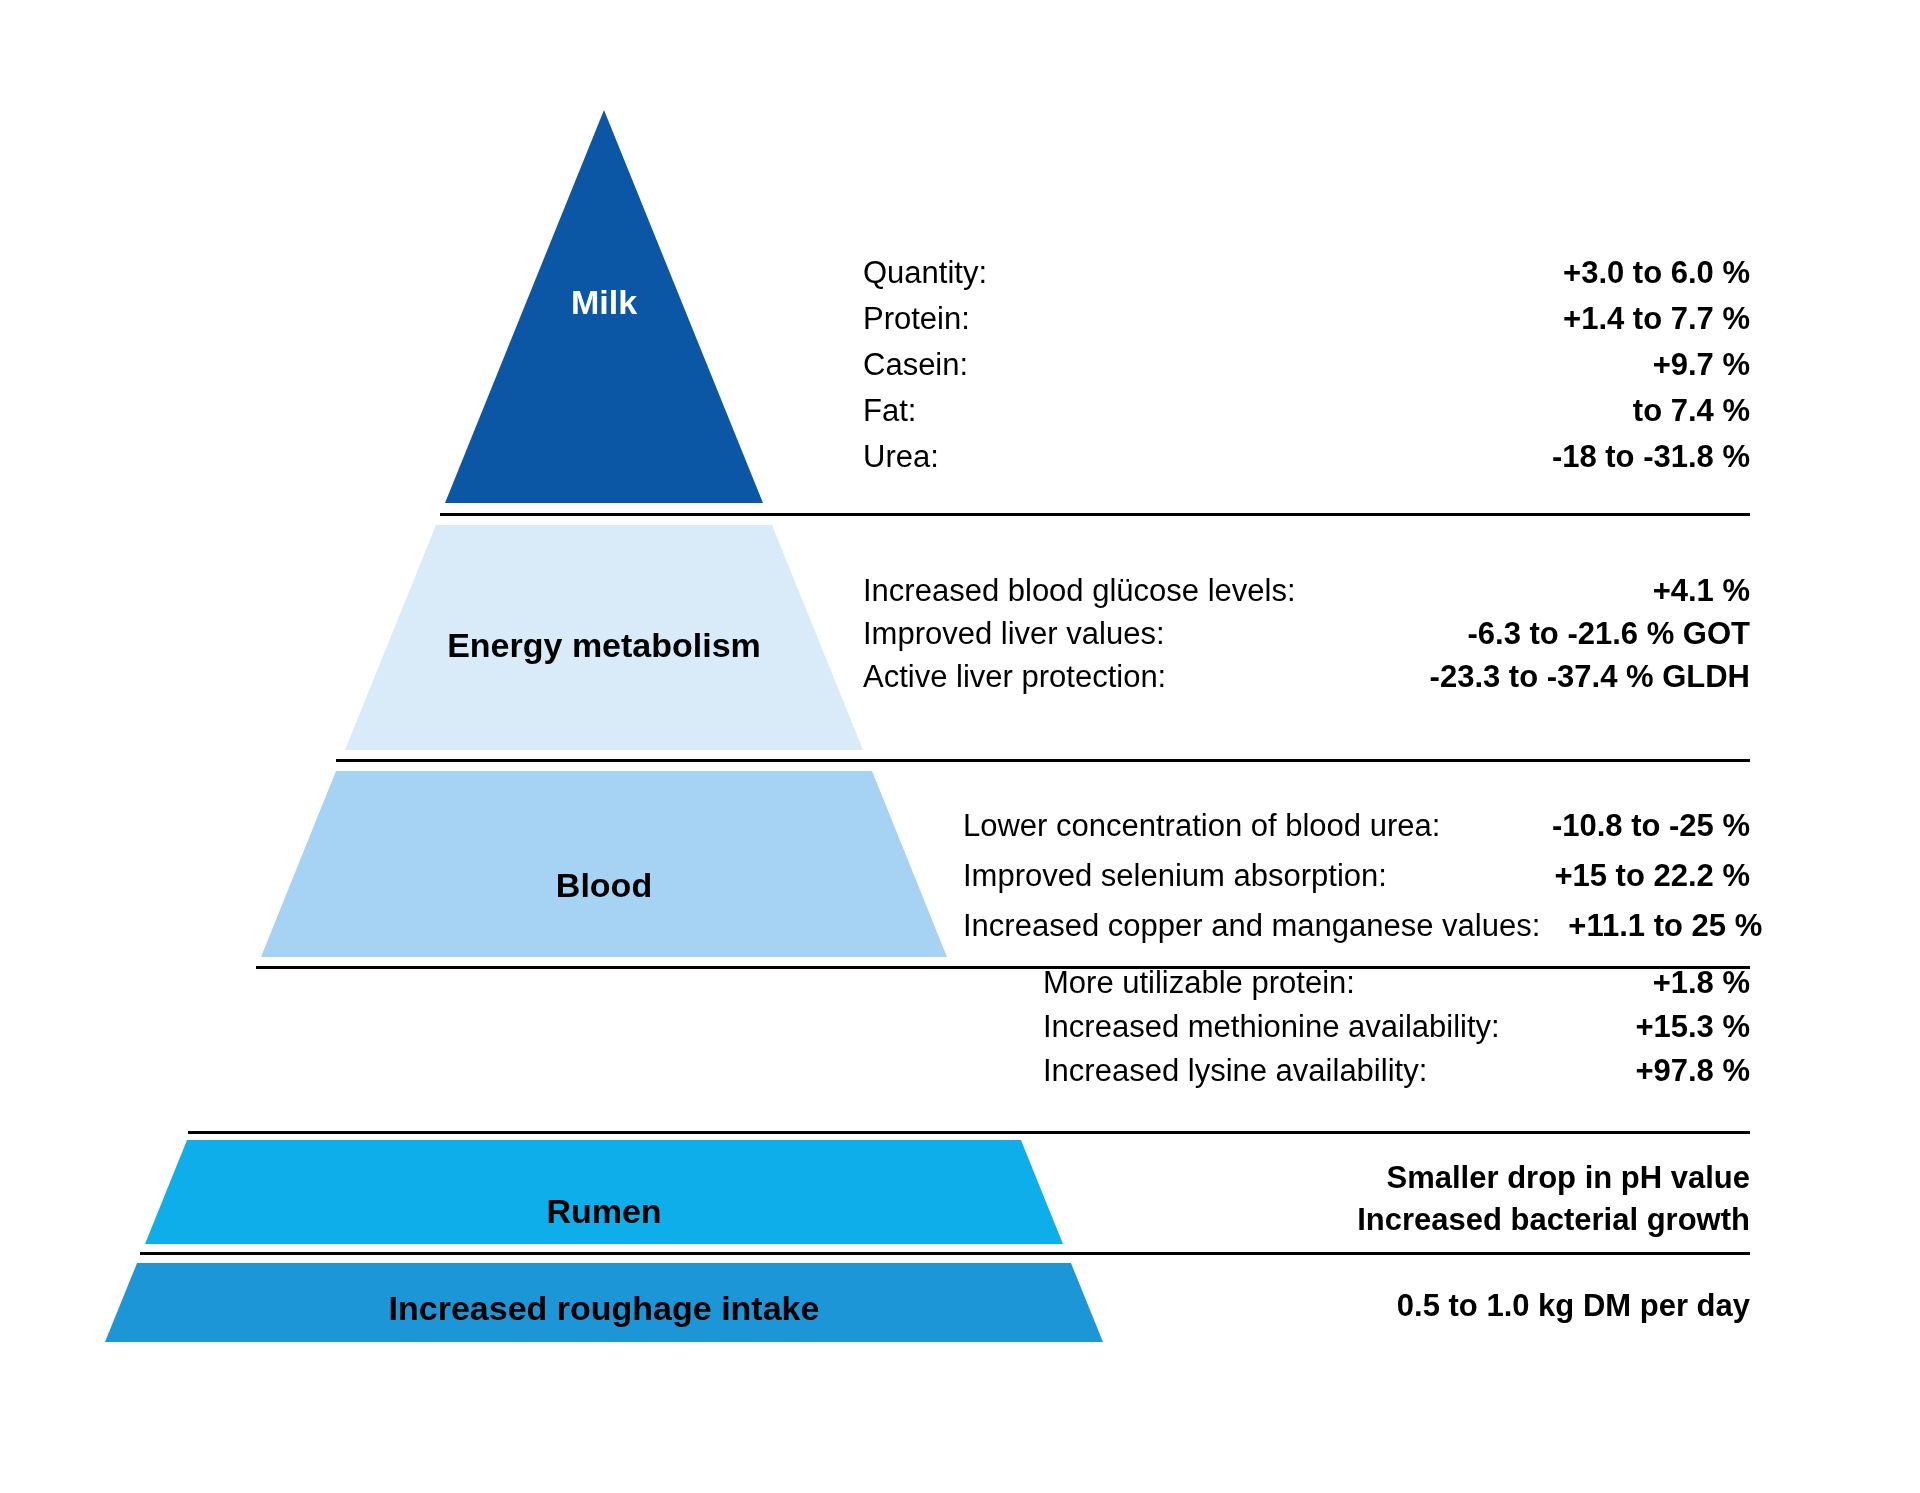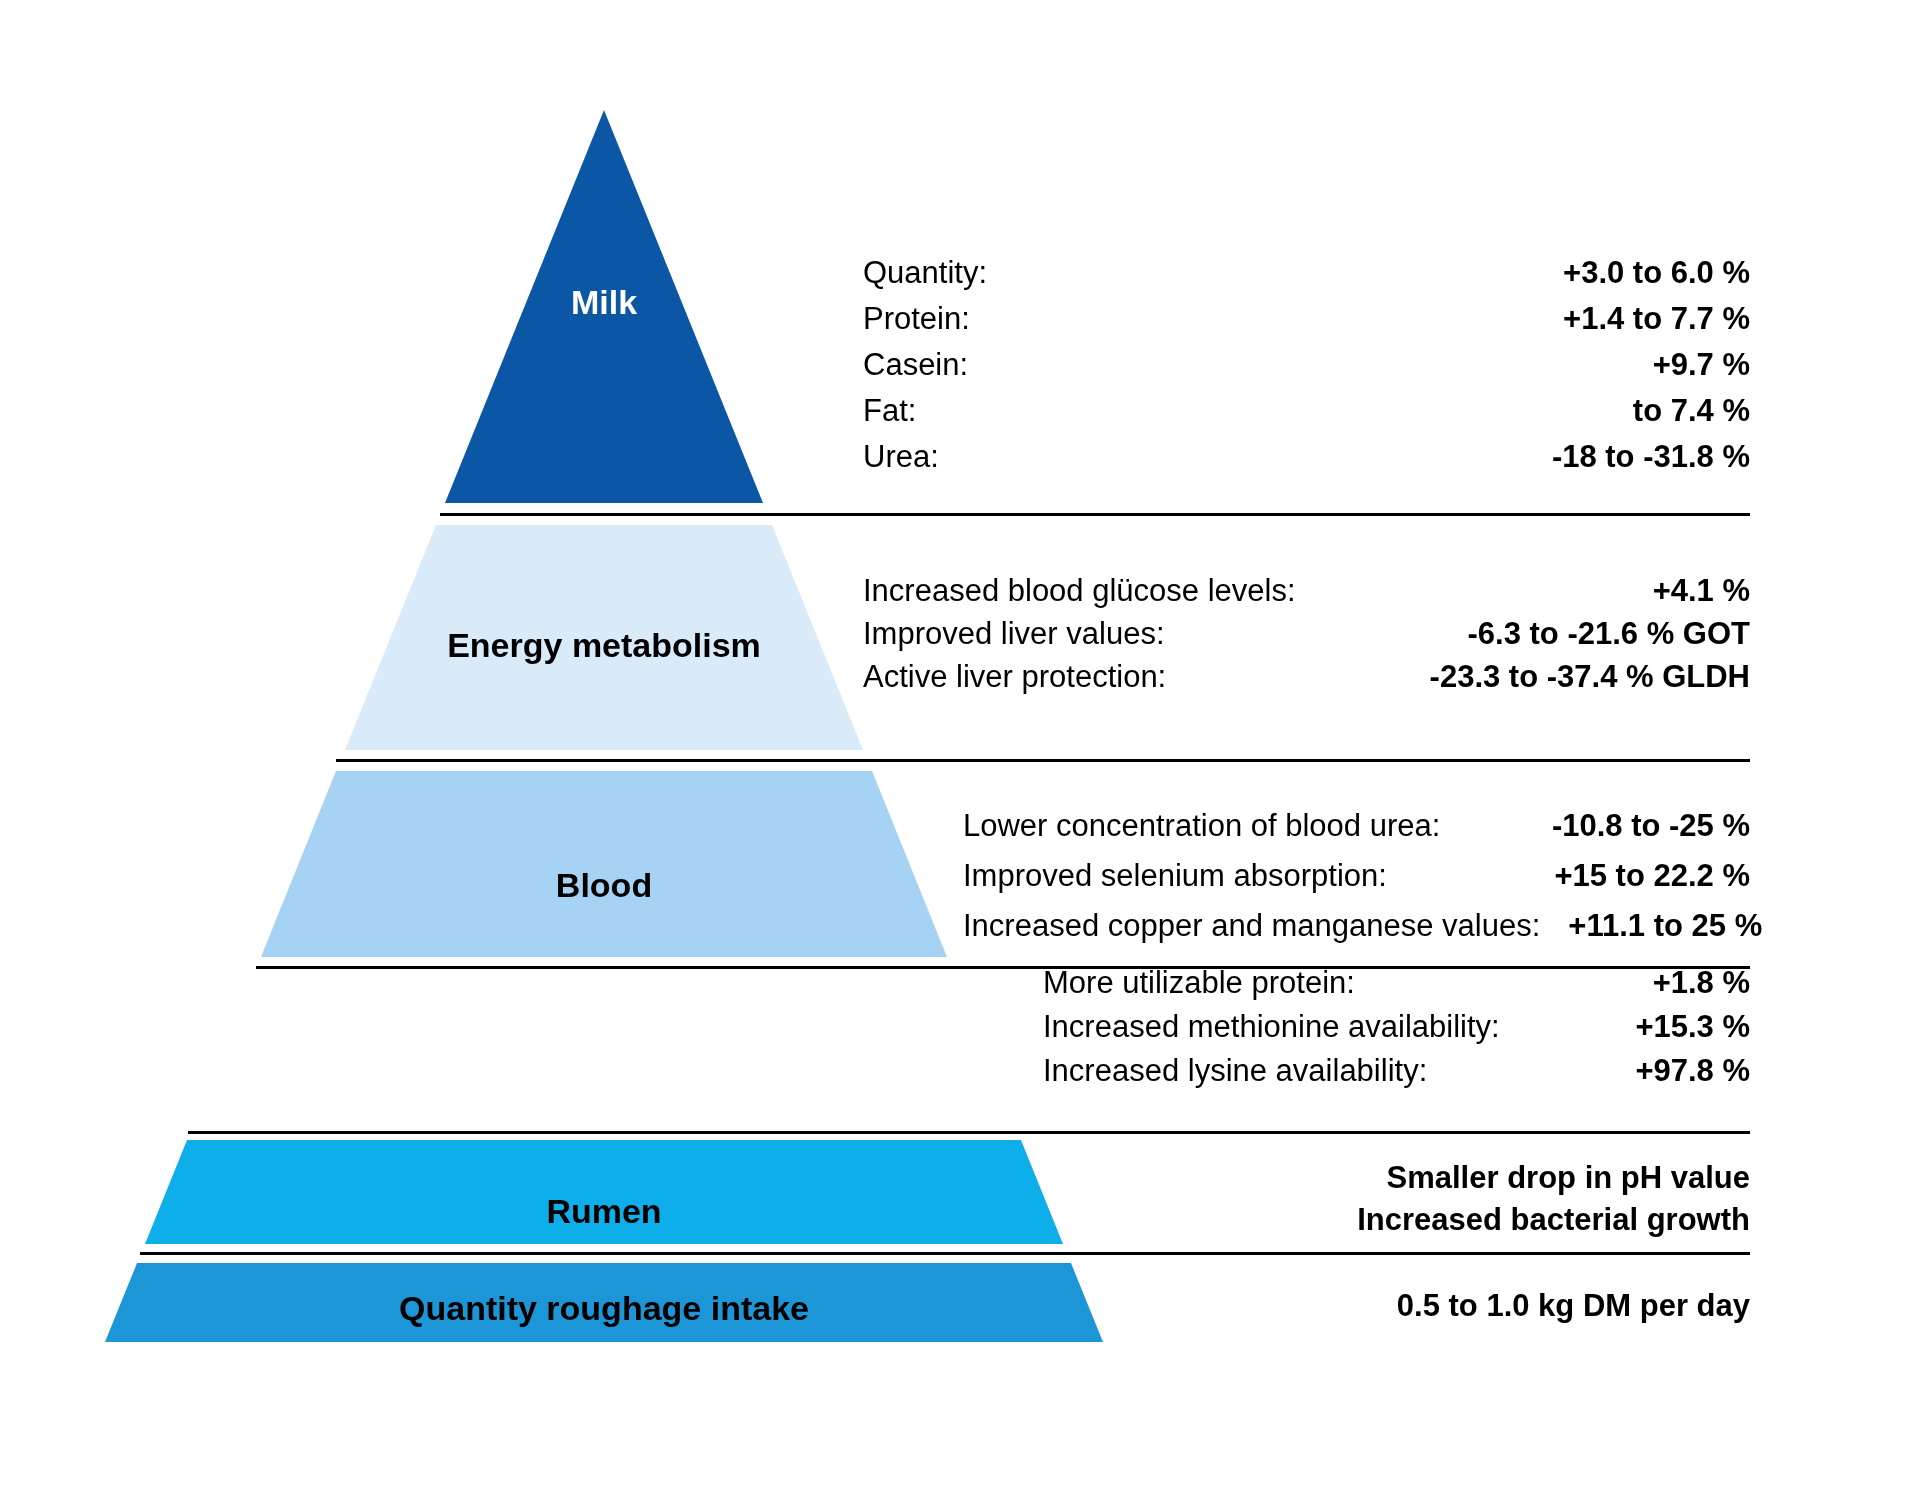--- a/index.html
+++ b/index.html
@@ -69,21 +69,21 @@
   <div class="band blood" style="background-color: rgb(166, 211, 243);">
     <span class="band-label">Blood</span>
   </div>
 
 
   <div class="band rumen" style="background-color: rgb(13, 174, 233);">
     <span class="band-label">Rumen</span>
   </div>
 
   <div class="band roughage" style="background-color: rgb(28, 150, 214);">
-    <span class="band-label">Quantity roughage intake</span>
+    <span class="band-label">Increased roughage intake</span>
   </div>
 
   <div class="rule r1"></div>
   <div class="rule r2"></div>
   <div class="rule r3"></div>
   <div class="rule r4"></div>
   <div class="rule r5"></div>
 
   <div class="rows milk-rows">
     <div class="row">

